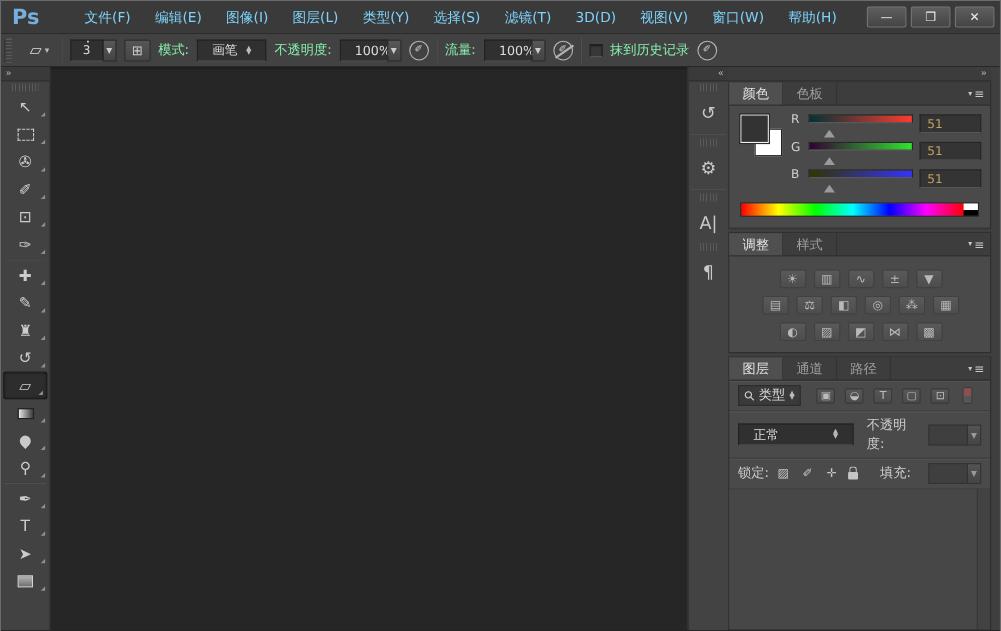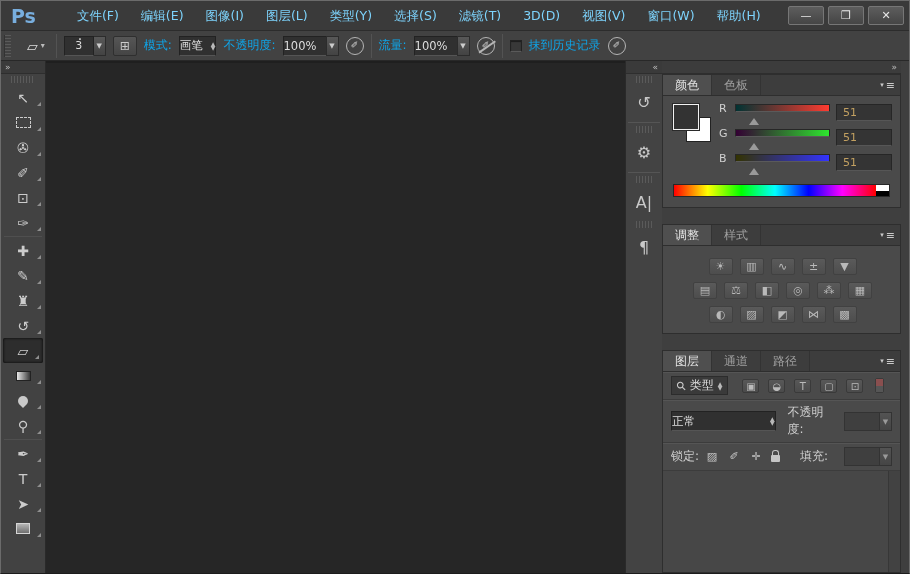--- a/index.html
+++ b/index.html
@@ -16,22 +16,22 @@
   
   #optionsbar { height:30px; background:#424242; border-bottom:1px solid #282828; display:flex; align-items:center; font-size:12px; color:#cfcfcf; gap:7px; padding-right:6px; }
   .grip-v { width:7px; height:22px; margin:0 5px 0 3px; background:repeating-linear-gradient(0deg,#5a5a5a 0 1px,transparent 1px 3px); border-left:1px solid #333; }
   .ob-sep { width:1px; height:24px; background:#2e2e2e; border-right:1px solid #535353; }
   .tool-preview { display:flex; align-items:center; gap:3px; padding:2px 4px; color:#ddd; font-size:14px; }
   .dd-arrow-sm { font-size:8px; color:#bbb; }
   .size-box { width:30px; height:20px; background:#303030; border:1px solid #222; border-bottom-color:#555; color:#ddd; font-size:11px; text-align:center; line-height:18px; position:relative; }
   .size-box::before { content:"·"; position:absolute; top:-7px; left:13px; color:#ddd; font-size:14px; }
   .dd-btn { width:13px; height:20px; background:linear-gradient(#585858,#434343); border:1px solid #2c2c2c; color:#ccc; font-size:7px; text-align:center; line-height:19px; margin-left:-1px; }
   .icon-box { width:24px; height:20px; background:linear-gradient(#565656,#454545); border:1px solid #2f2f2f; border-radius:2px; color:#ccc; font-size:12px; text-align:center; line-height:18px; }
-  .ob-label { color:#0ea5e9; }
-  .dropdown { display:flex; align-items:center; background:#303030; border:1px solid #222; border-bottom-color:#555; height:20px; padding:0 0; color:#ddd; font-size:11.5px; }
+  .ob-label { color:#86efac; }
+  .dropdown { display:flex; align-items:center; background:#303030; border:1px solid #222; border-bottom-color:#555; height:20px; padding:0 13px; color:#ddd; font-size:11.5px; }
   .dropdown .spin { display:flex; flex-direction:column; margin-left:8px; line-height:4px; font-size:6px; color:#bbb; }
   .circle-pen { width:18px; height:18px; border-radius:50%; border:1.5px solid #b5b5b5; color:#ccc; font-size:9px; text-align:center; line-height:15px; position:relative; }
   .airbrush { position:relative; }
   .airbrush::after { content:""; position:absolute; left:-1px; top:8px; width:20px; height:1.5px; background:#b5b5b5; transform:rotate(-35deg); }
   .checkbox { width:12px; height:12px; background:#383838; border:1px solid #222; border-bottom-color:#5a5a5a; box-shadow:inset 0 1px 1px rgba(0,0,0,.5); }
 
   
   #main { display:flex; height:512px; }
 
   
@@ -50,21 +50,21 @@
   
   #canvas { flex:1; background:#262626; border-top:2px solid #1f1f1f; }
 
   
   #dockstrip { width:37px; background:#434343; border-left:1px solid #2a2a2a; display:flex; flex-direction:column; }
   .dock-icon { height:34px; display:flex; align-items:center; justify-content:center; color:#c9c9c9; font-size:16px; }
   .dock-group-sep { height:1px; background:#333; border-bottom:1px solid #555; margin:3px 2px; }
 
   
   #panelcol { width:239px; margin-right:8px; display:flex; flex-direction:column; background:#3f3f3f; }
-  .panel { background:#4a4a4a; border:1px solid #2e2e2e; margin-bottom:16px; }
+  .panel { background:#4a4a4a; border:1px solid #2e2e2e; margin-bottom:3px; }
   .tabbar { height:21px; background:#3d3d3d; display:flex; align-items:stretch; border-bottom:1px solid #2e2e2e; }
   .tab { padding:0 12px; font-size:12px; line-height:21px; color:#9f9f9f; border-right:1px solid #333; }
   .tab.active { background:#4f4f4f; color:#e3e3e3; }
   .panel-menu { margin-left:auto; display:flex; align-items:center; gap:2px; padding:0 6px; color:#c9c9c9; }
   .panel-menu .pm-a { font-size:7px; } .panel-menu .pm-l { font-size:11px; letter-spacing:-1px; }
 
   
   .color-body { display:flex; padding:8px 8px 4px 10px; }
   .swatches { width:46px; position:relative; height:46px; }
   .bg-swatch { position:absolute; left:13px; top:13px; width:25px; height:25px; background:#fff; border:1px solid #222; }

